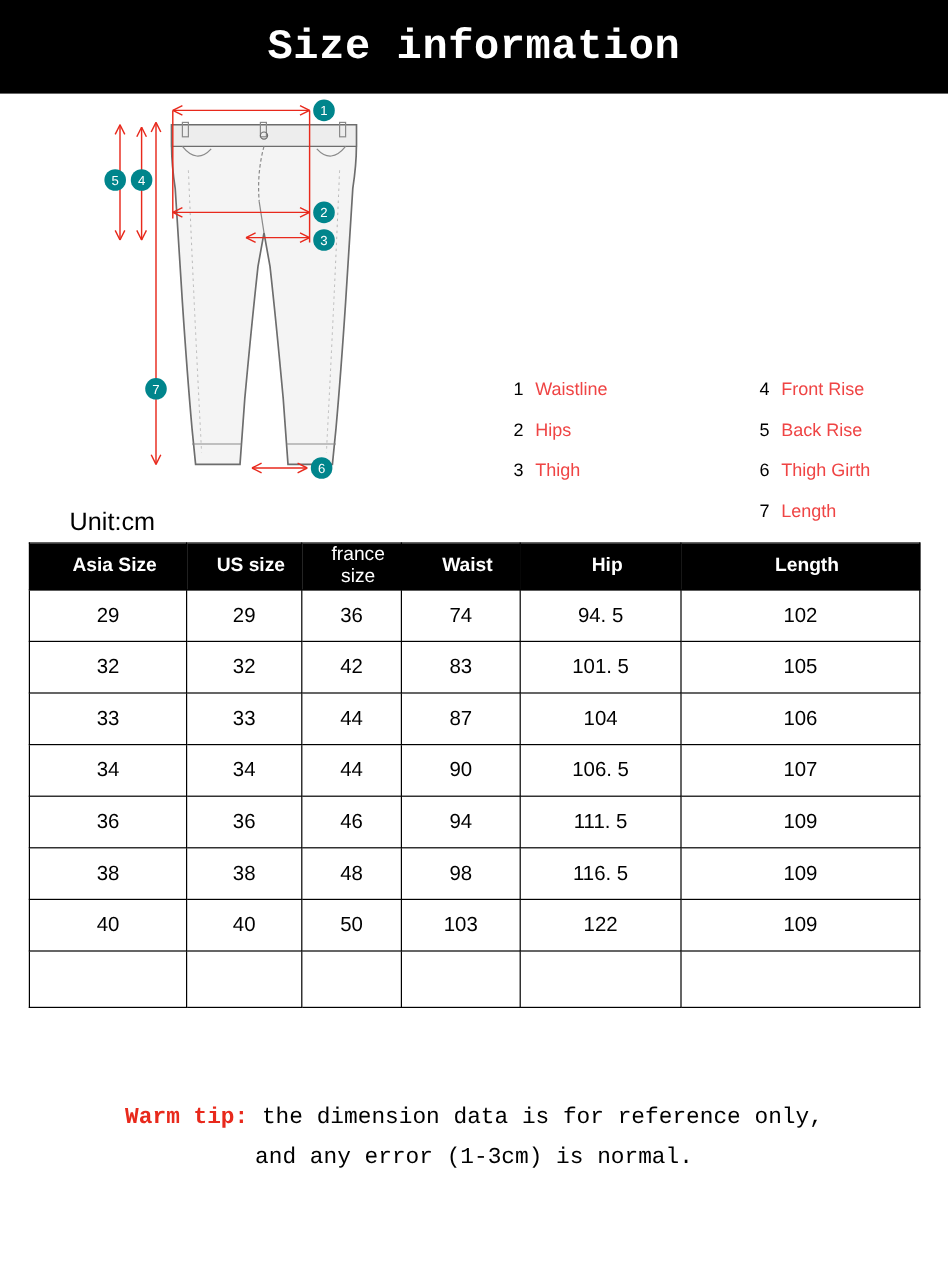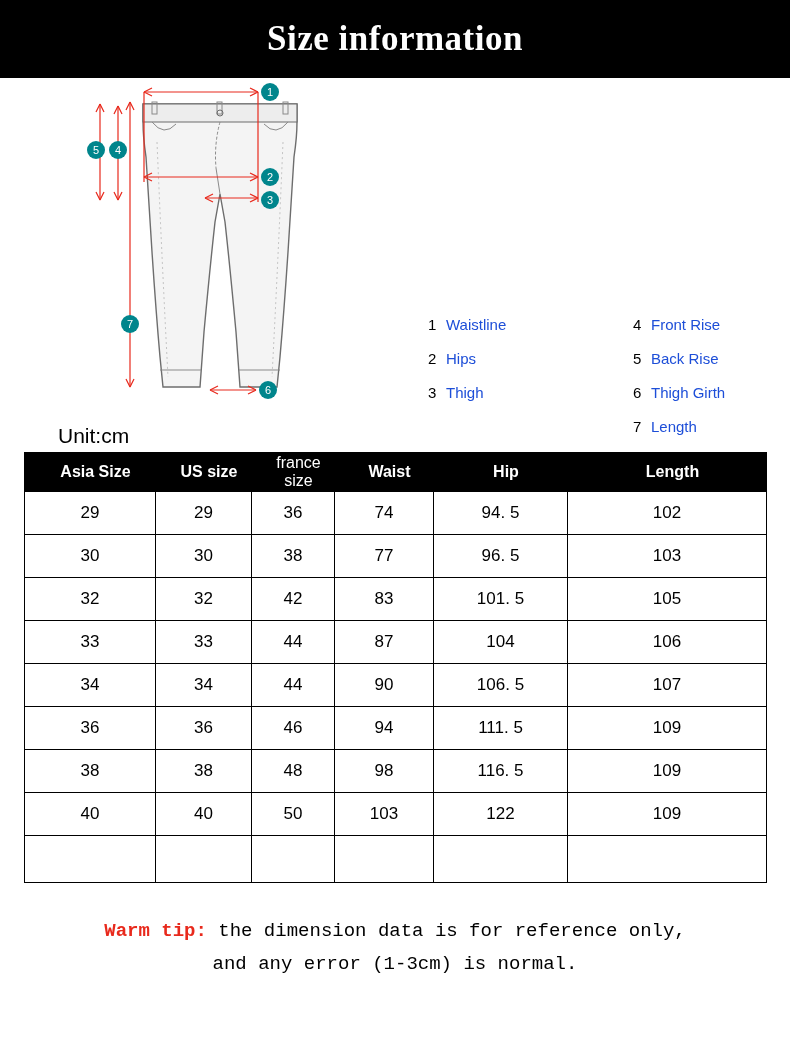--- a/index.html
+++ b/index.html
@@ -27,21 +27,21 @@
     height: 78px;
     display: flex;
     align-items: center;
     justify-content: center;
   }
   .header-title {
     color: #ffffff;
     font-size: 35px;
     font-weight: bold;
     letter-spacing: 0.5px;
-    font-family: Liberation Serif, serif;
+    font-family: Liberation Mono, monospace;
   }
 
   
   .diagram-area {
     position: relative;
     height: 340px;
   }
   .diagram-svg {
     position: absolute;
     left: 60px;
@@ -68,21 +68,21 @@
     margin-bottom: 17px;
     white-space: nowrap;
   }
   .legend-num {
     width: 18px;
     font-size: 15px;
     color: #000;
   }
   .legend-label {
     font-size: 15px;
-    color: #1d4ed8;
+    color: #ef4444;
   }
 
   
   .unit {
     position: absolute;
     left: 26px;
     top: 424px;
     font-size: 21px;
     color: #000;
     margin-left: 32px;
@@ -308,28 +308,20 @@
       <tbody>
         <tr>
           <td class="asia">29</td>
           <td>29</td>
           <td>36</td>
           <td>74</td>
           <td>94. 5</td>
           <td>102</td>
         </tr>
         <tr>
-          <td class="asia">30</td>
-          <td>30</td>
-          <td>38</td>
-          <td>77</td>
-          <td>96. 5</td>
-          <td>103</td>
-        </tr>
-        <tr>
           <td class="asia">32</td>
           <td>32</td>
           <td>42</td>
           <td>83</td>
           <td>101. 5</td>
           <td>105</td>
         </tr>
         <tr>
           <td class="asia">33</td>
           <td>33</td>

